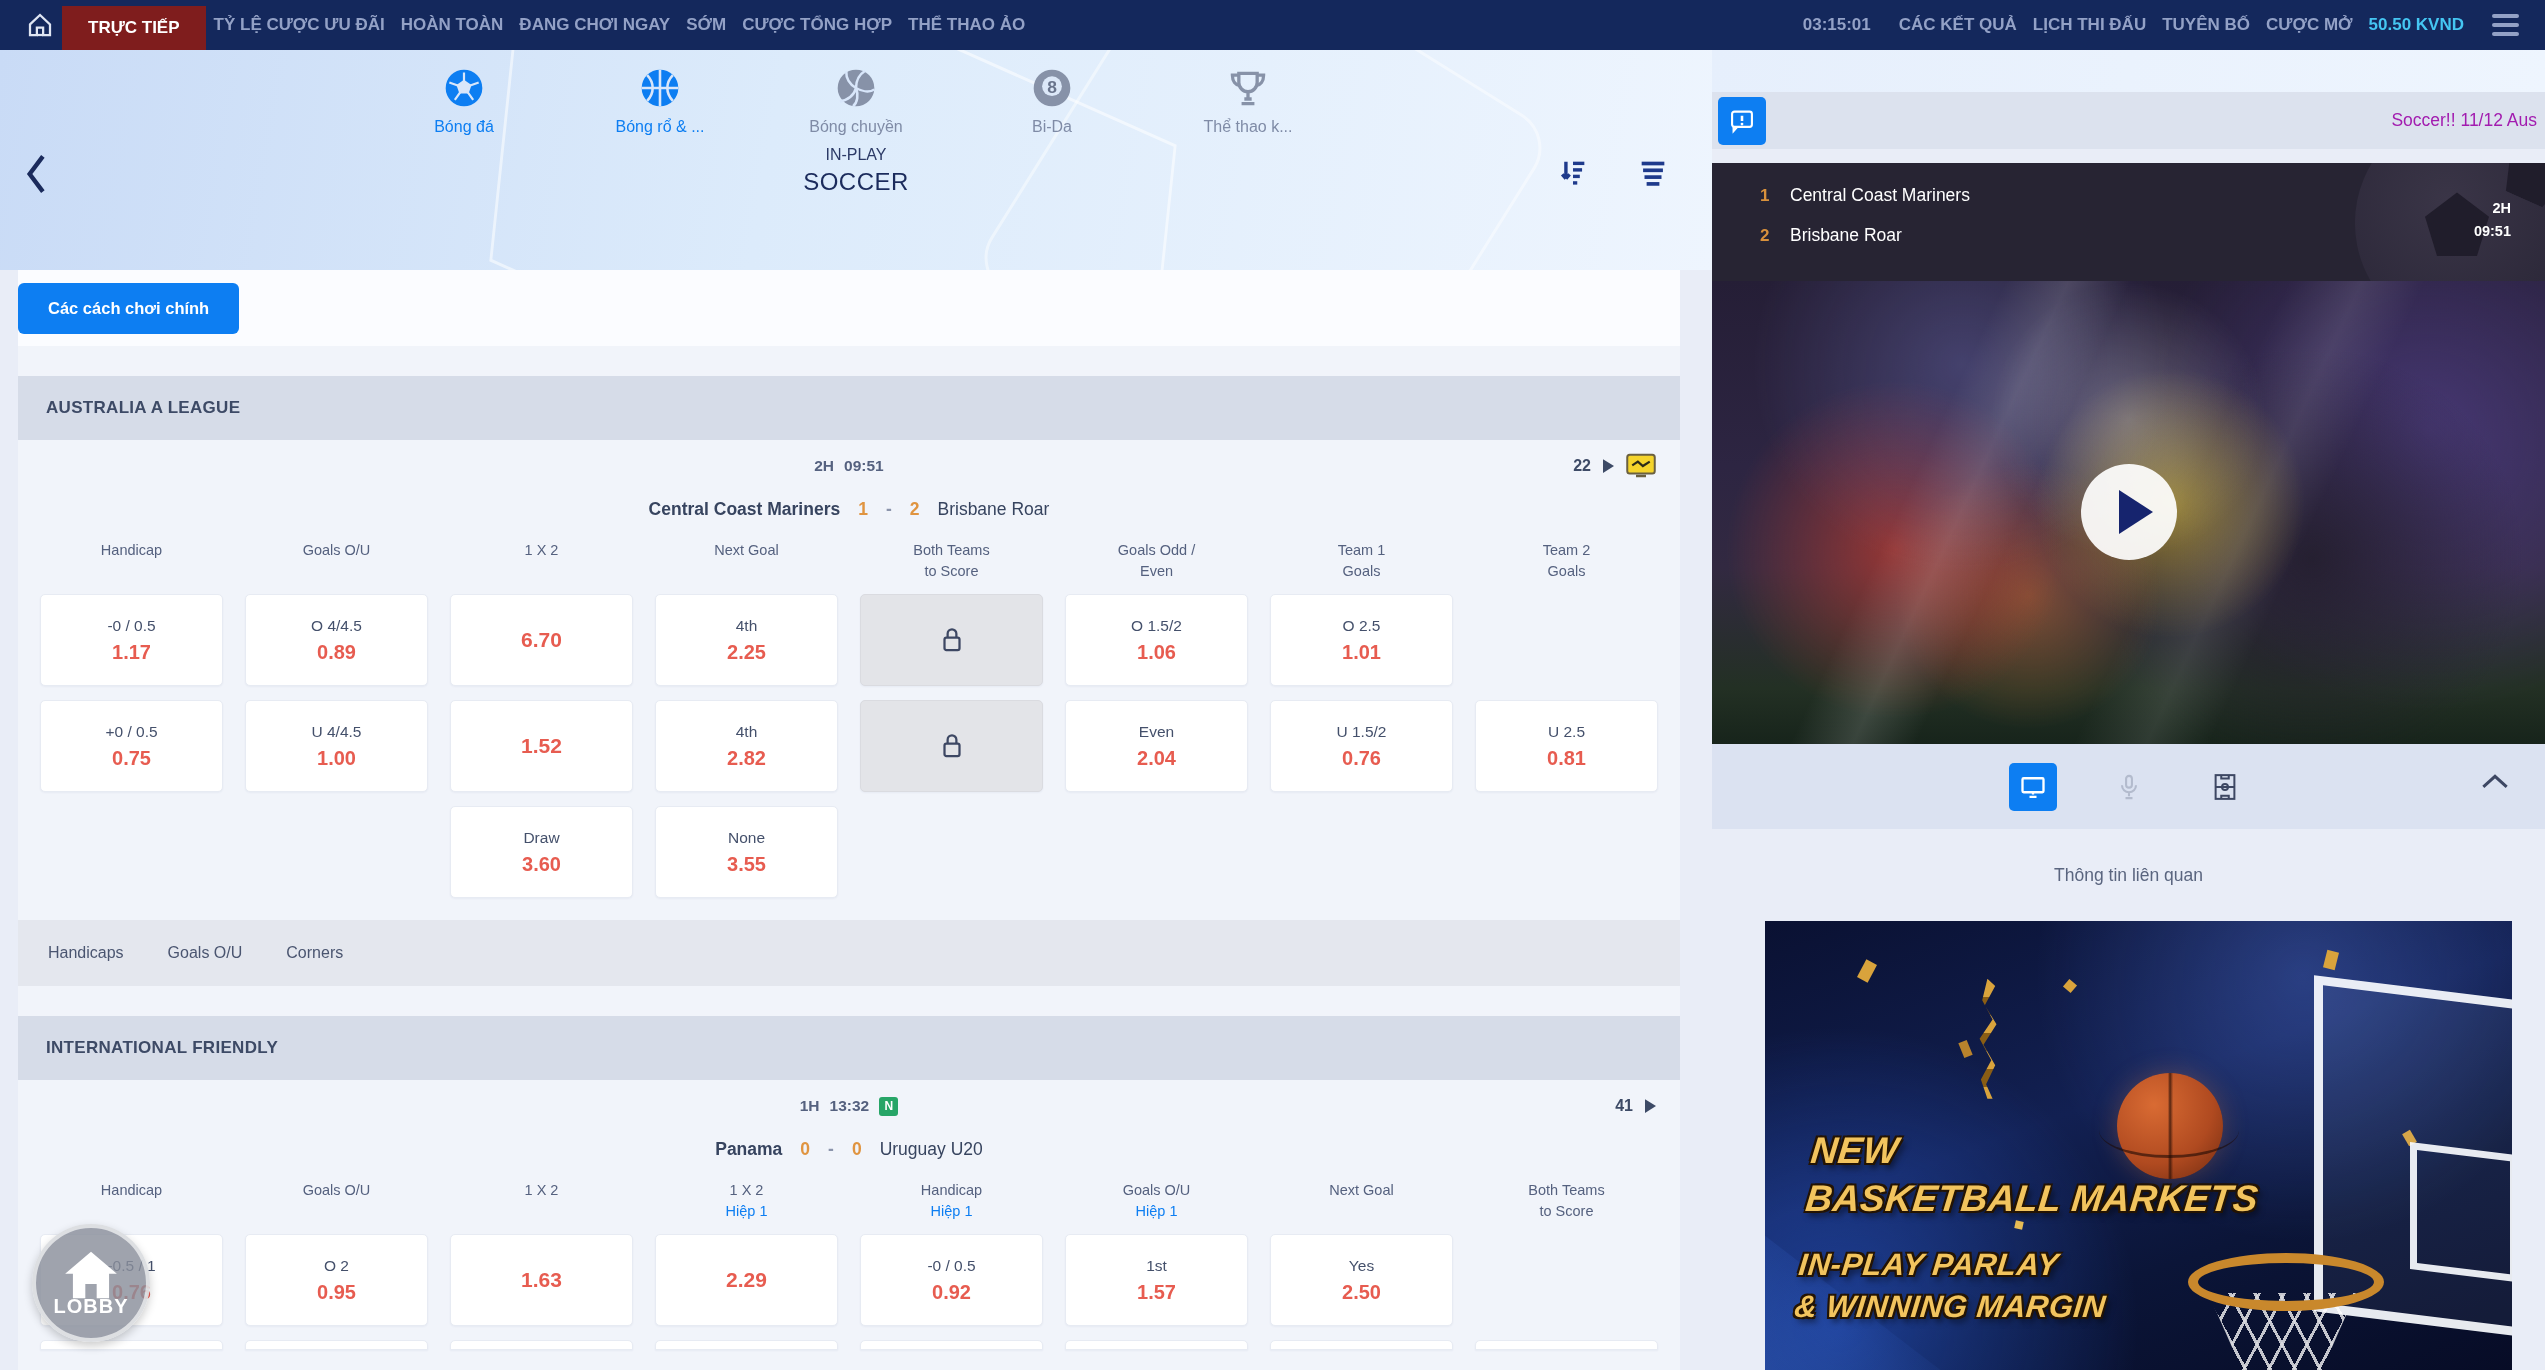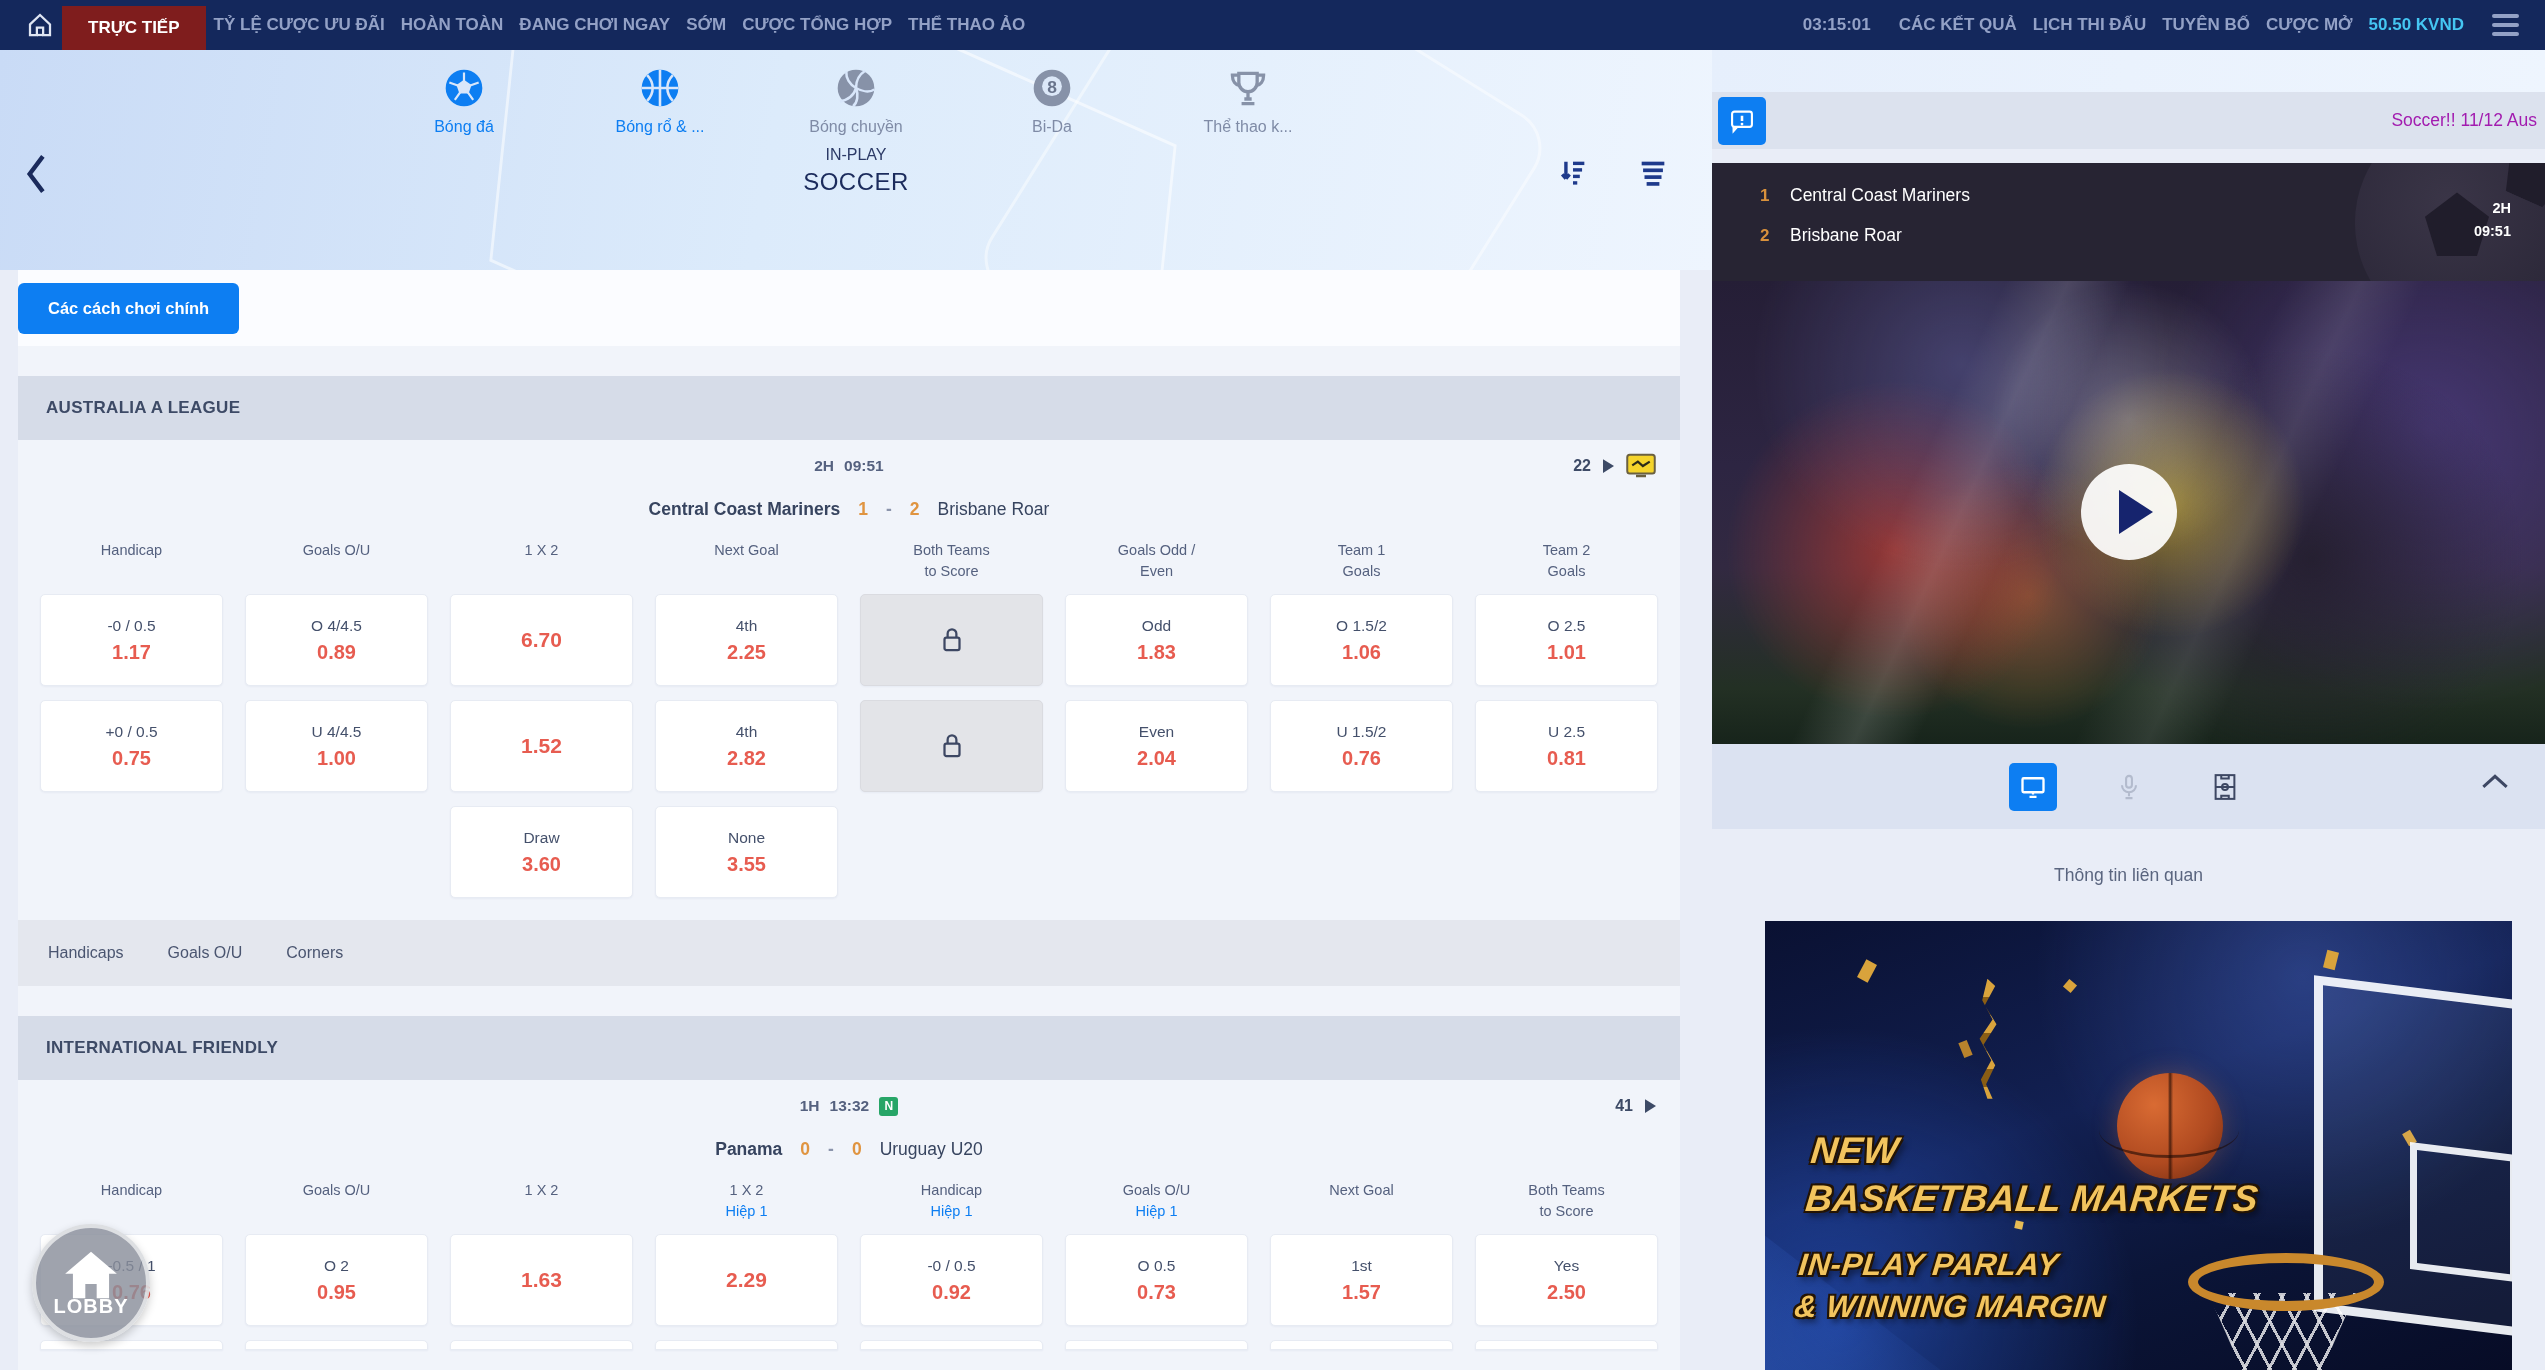--- a/index.html
+++ b/index.html
@@ -347,24 +347,20 @@
               <span class="clabel">4th</span>
               <span class="codds">2.25</span>
             </div>
           <div class="cell locked">
             <svg width="30" height="34" viewBox="0 0 24 26" fill="none" stroke="#3d4763" stroke-width="1.8">
               <path d="M8.5 11V8a3.5 3.5 0 0 1 7 0v3"></path>
                 <rect x="6" y="11" width="12" height="10" rx="1.5"></rect>
               </svg>
           </div>
           <div class="cell">
-              <span class="clabel">Odd</span>
-              <span class="codds">1.83</span>
-            </div>
-          <div class="cell">
               <span class="clabel">O 1.5/2</span>
               <span class="codds">1.06</span>
             </div>
           <div class="cell">
               <span class="clabel">O 2.5</span>
               <span class="codds">1.01</span>
             </div>
         </div>
 
         <div class="grid8">
@@ -464,24 +460,20 @@
             </div>
           <div class="cell only-odds">
               <span class="codds">1.63</span>
             </div>
           <div class="cell only-odds">
               <span class="codds">2.29</span>
             </div>
           <div class="cell">
               <span class="clabel">-0 / 0.5</span>
               <span class="codds">0.92</span>
-            </div>
-          <div class="cell">
-              <span class="clabel">O 0.5</span>
-              <span class="codds">0.73</span>
             </div>
           <div class="cell">
               <span class="clabel">1st</span>
               <span class="codds">1.57</span>
             </div>
           <div class="cell">
               <span class="clabel">Yes</span>
               <span class="codds">2.50</span>
             </div>
         </div>

